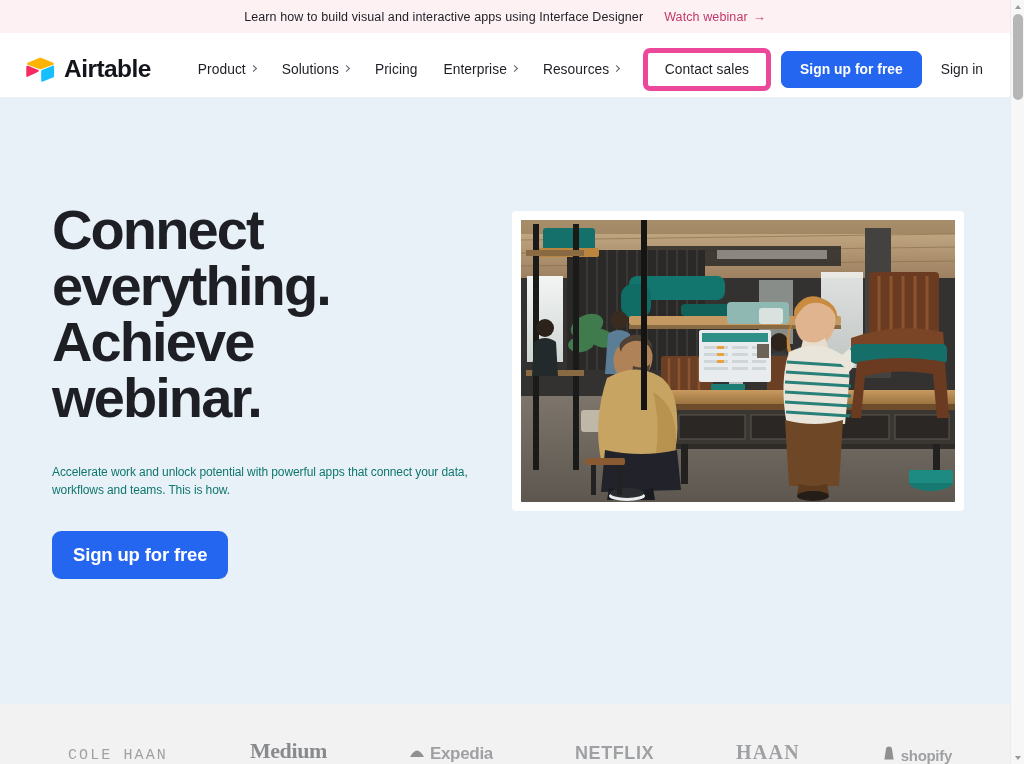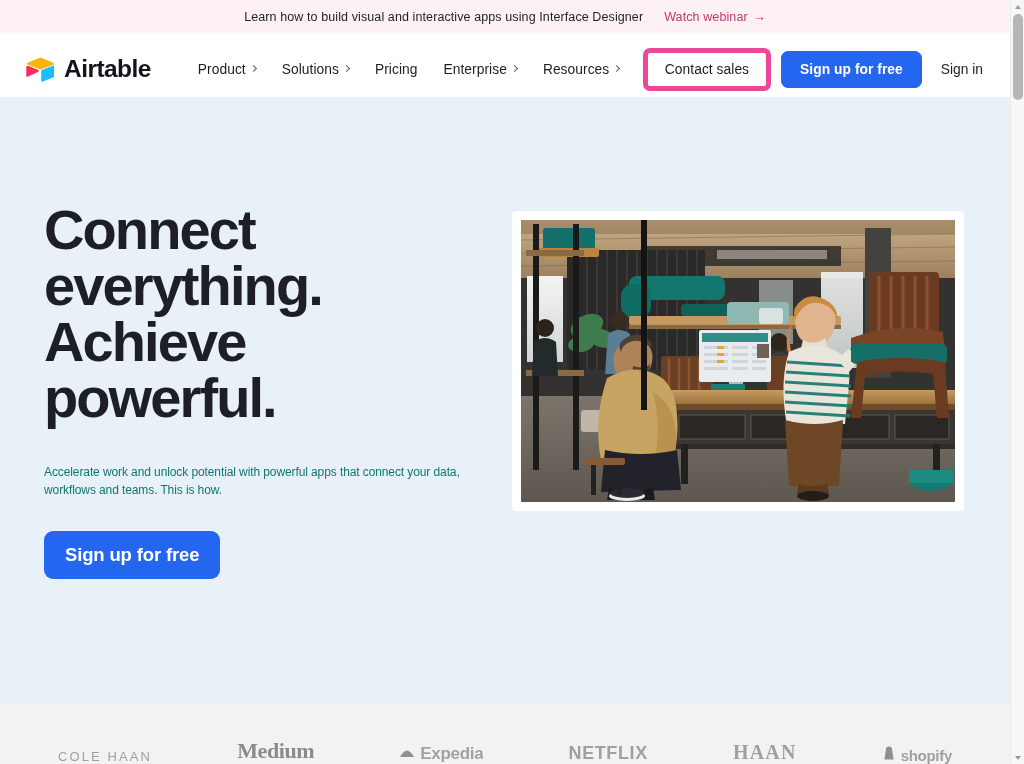--- a/index.html
+++ b/index.html
@@ -157,20 +157,21 @@
     position: relative;
     padding: 0 44px;
     display: flex;
     align-items: flex-start;
   }
 
   .hero-left {
     width: 470px;
     padding-top: 105px;
     flex: 0 0 auto;
+    margin-left: 8px;
   }
   .hero-title {
     font-size: 56px;
     line-height: 1.0;
     font-weight: 700;
     color: #1d1f25;
     letter-spacing: -1.9px;
     max-width: 300px;
   }
   .hero-sub {
@@ -228,21 +229,21 @@
   .logo-item {
     color: #6d6f73;
     opacity: .62;
     white-space: nowrap;
     display: flex;
     align-items: flex-end;
     gap: 5px;
     height: 22px;
     overflow: hidden;
   }
-  .logo-cole  { font-size: 13px; letter-spacing: 2.1px; font-family: Liberation Sans, sans-serif; }
+  .logo-cole  { font-size: 15px; letter-spacing: 2.1px; font-family: Liberation Mono, monospace; margin-left: 10px; }
   .logo-medium{ font-size: 22px; font-weight: 700; font-family: "Liberation Serif", serif; letter-spacing: -.4px; color:#4a4c50; }
   .logo-expedia{ font-size: 17px; font-weight: 700; letter-spacing: -.3px; }
   .logo-netflix{ font-size: 18px; font-weight: 700; letter-spacing: .6px; margin-top: 23px; }
   .logo-time  { font-size: 20px; font-weight: 700; letter-spacing: 1.2px; font-family: "Liberation Serif", serif; }
   .logo-shopify{ font-size: 15px; font-weight: 700; letter-spacing: -.3px; }
   .logo-glyph { display: inline-block; }
 
   
   .scrollbar {
     position: absolute;
@@ -338,21 +339,21 @@
       </div>
     </div>
 
     <div class="hero">
 
       <div class="hero-left">
         <h1 class="hero-title">
           <span>Connect</span><br>
           <span>everything.</span><br>
           <span>Achieve</span><br>
-          <span>powerful.</span>
+          <span>webinar.</span>
         </h1>
         <p class="hero-sub">Accelerate work and unlock potential with powerful apps that connect your data, workflows and teams. This is how.</p>
         <button class="hero-cta">Sign up for free</button>
       </div>
 
       <div class="hero-right">
         <div class="hero-photo">
           <svg viewBox="0 0 434 282" preserveAspectRatio="xMidYMid slice" xmlns="http://www.w3.org/2000/svg">
             <defs>
               <linearGradient id="ceil" x1="0" y1="0" x2="0" y2="1">

